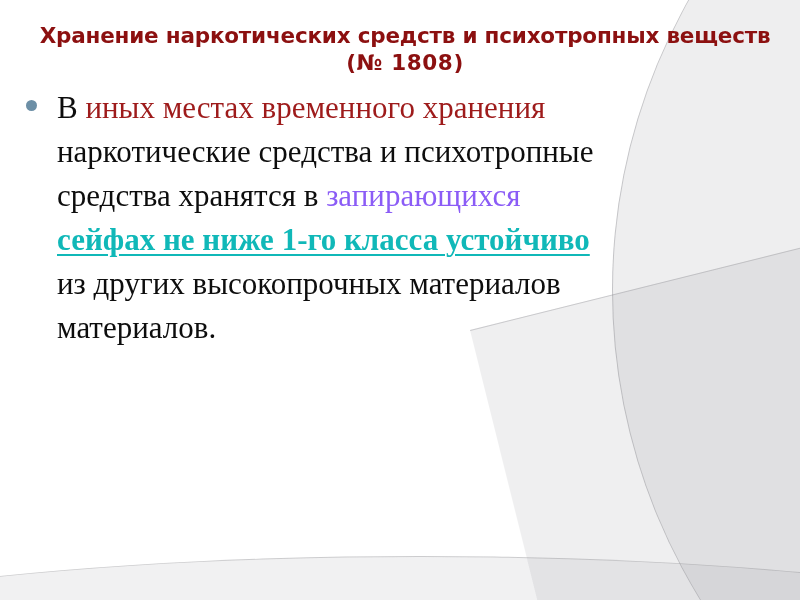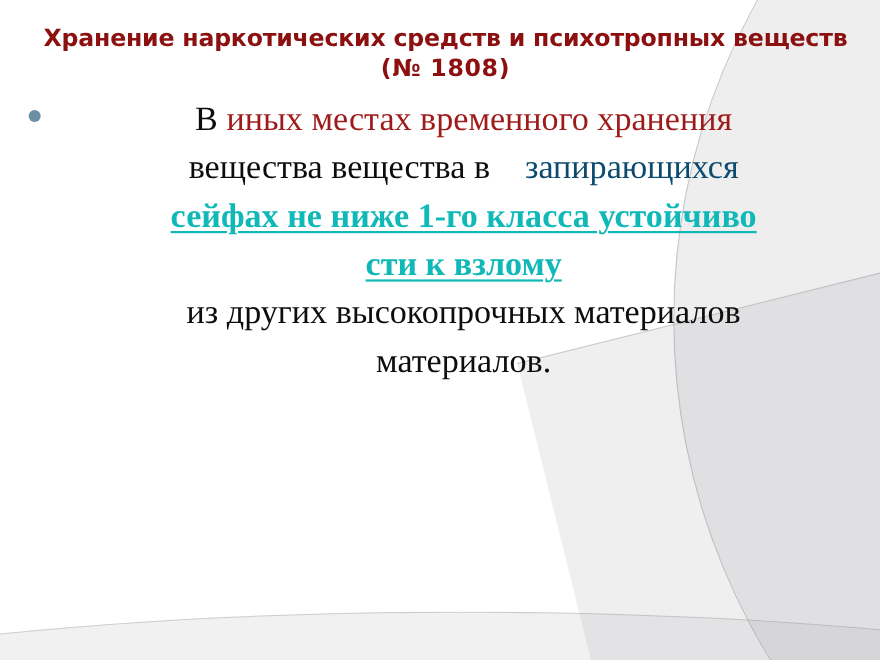--- a/index.html
+++ b/index.html
@@ -111,28 +111,27 @@
     margin-top: 14px;
     margin-right: 20px;
   }
 
   .para {
     flex: 1 1 auto;
     font-family: "Liberation Serif", serif;
     font-size: 31px;
     line-height: 44px;
     color: #0d0d0d;
-    text-align: center;
   }
 
   .ln { white-space: pre; }
 
   .red   { color: #9E1B1B; }
   .black { color: #0d0d0d; }
-  .teal  { color: #0c4a6e; margin-left: 24px; }
+  .teal  { color: #8b5cf6; }
 
   .teal-strong {
     color: #10B8B8;
     font-weight: bold;
     text-decoration: underline;
     text-underline-offset: 4px;
     text-decoration-thickness: 2px;
   }
 </style>
 </head>
@@ -149,22 +148,22 @@
   <div class="title-block">
     <div class="title-line">Хранение наркотических средств и психотропных веществ</div>
     <div class="title-line sub">(№ 1808)</div>
   </div>
 
   <div class="body-block">
     <div class="bullet-row">
       <span class="bullet-dot"></span>
       <div class="para" id="para">
           <div class="ln"><span class="black">В </span><span class="red">иных местах временного хранения</span></div>
-          <div class="ln"><span class="black">вещества вещества в </span><span class="teal">запирающихся</span></div>
+          <div class="ln"><span class="black">наркотические средства и психотропные</span></div>
+          <div class="ln"><span class="black">средства хранятся в </span><span class="teal">запирающихся</span></div>
           <div class="ln"><span class="teal-strong">сейфах не ниже 1-го класса устойчиво</span></div>
-          <div class="ln"><span class="teal-strong">сти к взлому</span></div>
           <div class="ln"><span class="black">из других высокопрочных материалов</span></div>
           <div class="ln"><span class="black">материалов.</span></div>
         </div>
     </div>
   </div>
 
 </div>
 
 </body></html>

